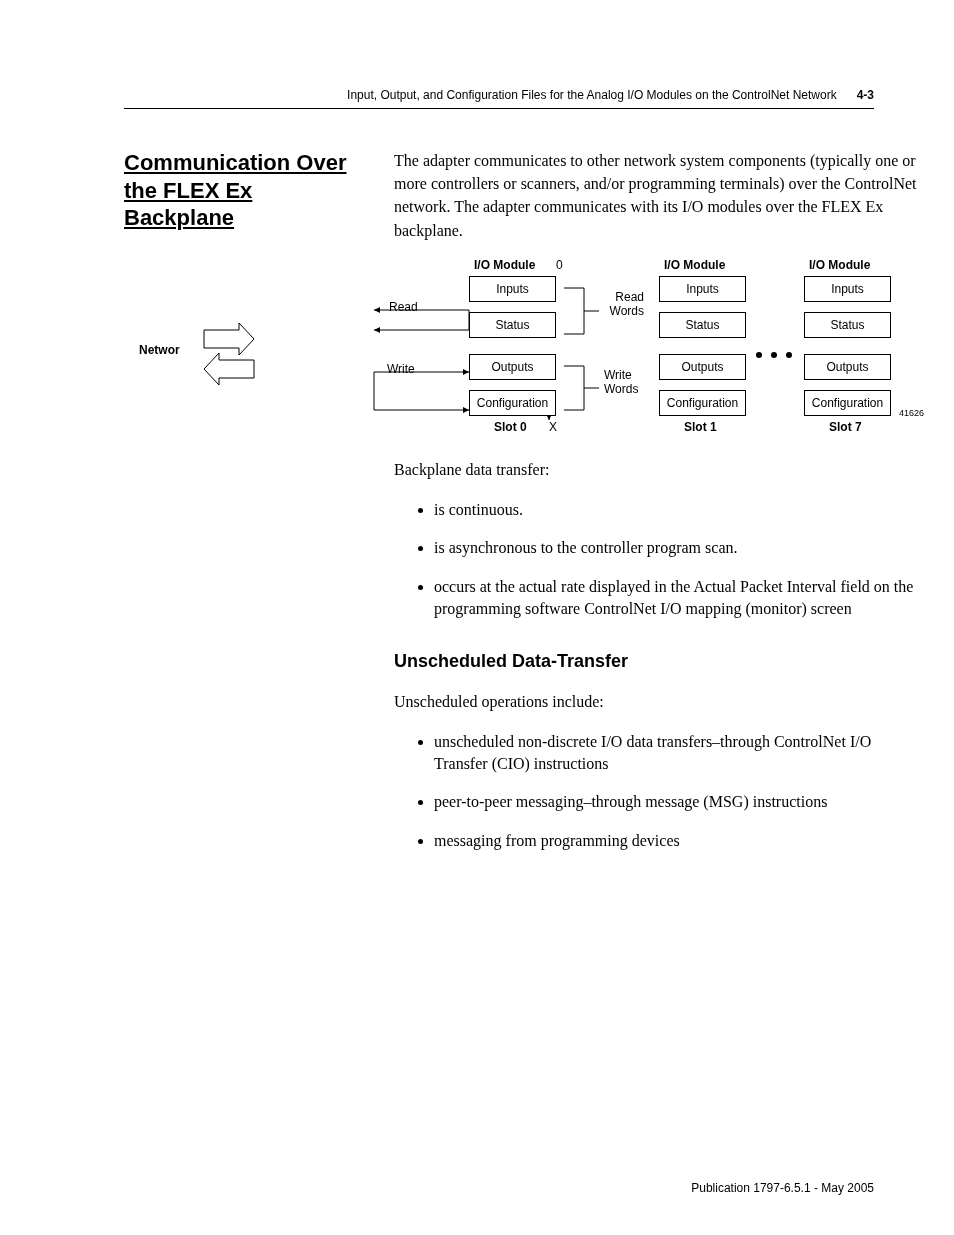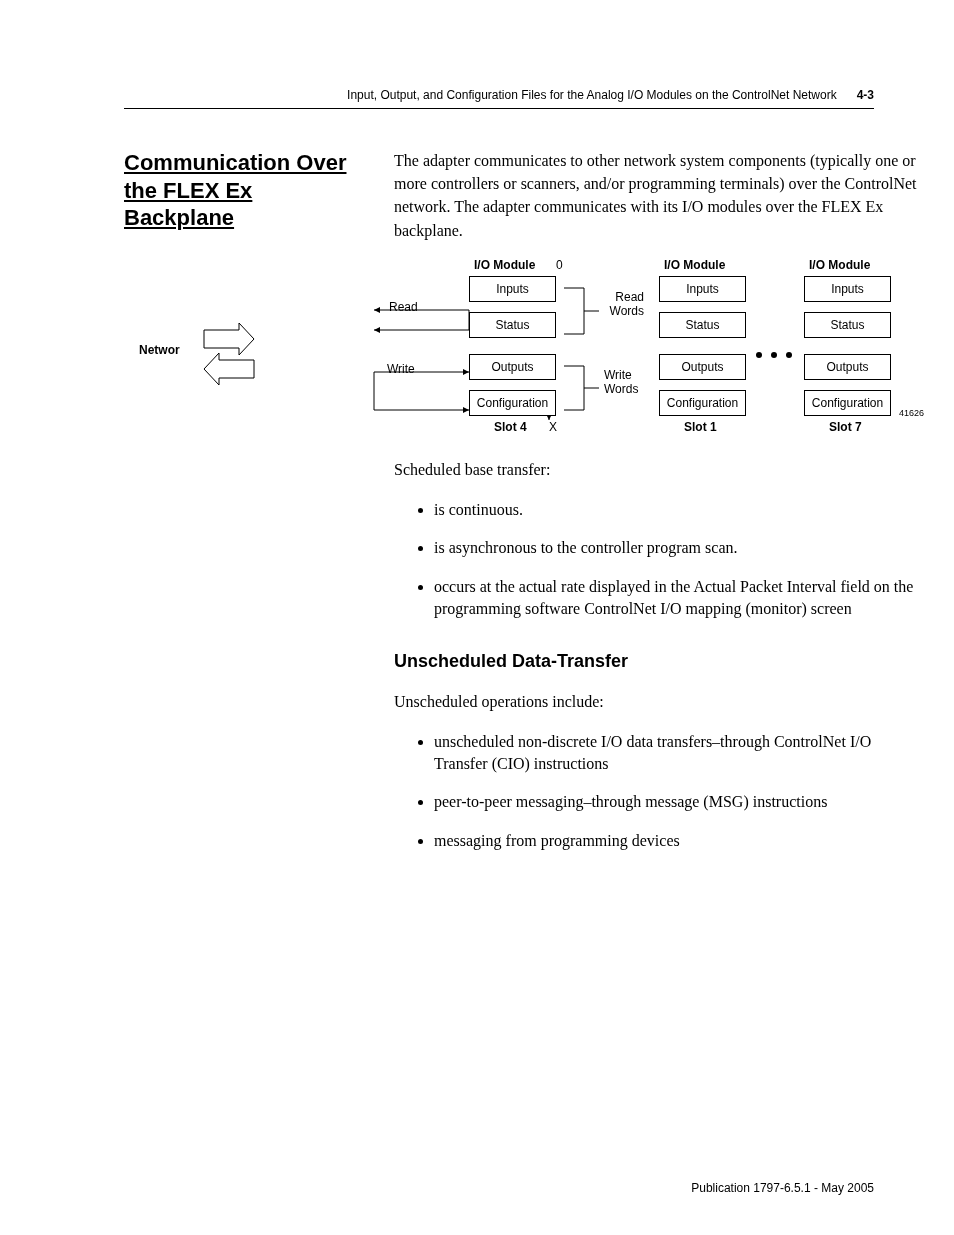--- a/index.html
+++ b/index.html
@@ -173,21 +173,21 @@
 
         <span class="d-label" style="left:255px; top:40px;">Read</span>
         <span class="d-label" style="left:253px; top:102px;">Write</span>
 
         <span class="d-label bold" style="left:340px; top:-2px;">I/O Module</span>
         <span class="d-label" style="left:422px; top:-2px;">0</span>
         <div class="d-box" style="left:335px; top:16px; width:85px; height:24px;">Inputs</div>
         <div class="d-box" style="left:335px; top:52px; width:85px; height:24px;">Status</div>
         <div class="d-box" style="left:335px; top:94px; width:85px; height:24px;">Outputs</div>
         <div class="d-box" style="left:335px; top:130px; width:85px; height:24px;">Configuration</div>
-        <span class="d-label bold" style="left:360px; top:160px;">Slot 4</span>
+        <span class="d-label bold" style="left:360px; top:160px;">Slot 0</span>
         <span class="d-label" style="left:415px; top:160px;">X</span>
 
         <span class="d-label" style="left:470px; top:30px; width:40px; line-height:1.2;text-align:right;">Read Words</span>
         <span class="d-label" style="left:470px; top:108px; width:40px; line-height:1.2;">Write Words</span>
 
         <span class="d-label bold" style="left:530px; top:-2px;">I/O Module</span>
         <div class="d-box" style="left:525px; top:16px; width:85px; height:24px;">Inputs</div>
         <div class="d-box" style="left:525px; top:52px; width:85px; height:24px;">Status</div>
         <div class="d-box" style="left:525px; top:94px; width:85px; height:24px;">Outputs</div>
         <div class="d-box" style="left:525px; top:130px; width:85px; height:24px;">Configuration</div>
@@ -197,21 +197,21 @@
         <div class="d-box" style="left:670px; top:16px; width:85px; height:24px;">Inputs</div>
         <div class="d-box" style="left:670px; top:52px; width:85px; height:24px;">Status</div>
         <div class="d-box" style="left:670px; top:94px; width:85px; height:24px;">Outputs</div>
         <div class="d-box" style="left:670px; top:130px; width:85px; height:24px;">Configuration</div>
         <span class="d-label bold" style="left:695px; top:160px;">Slot 7</span>
 
         <span class="d-label" style="left:765px; top:148px; font-size:9px;">41626</span>
       </div>
 
 
-      <p class="body">Scheduled base transfer:</p>
+      <p class="body">Backplane data transfer:</p>
       <ul class="bullets">
         <li>is continuous.</li>
         <li>is asynchronous to the controller program scan.</li>
         <li>occurs at the actual rate displayed in the Actual Packet Interval field on the programming software ControlNet I/O mapping (monitor) screen</li>
       </ul>
 
       <h2 class="sub">Unscheduled Data-Transfer</h2>
       <p class="body">Unscheduled operations include:</p>
       <ul class="bullets">
         <li>unscheduled non-discrete I/O data transfers–through ControlNet I/O Transfer (CIO) instructions</li>

